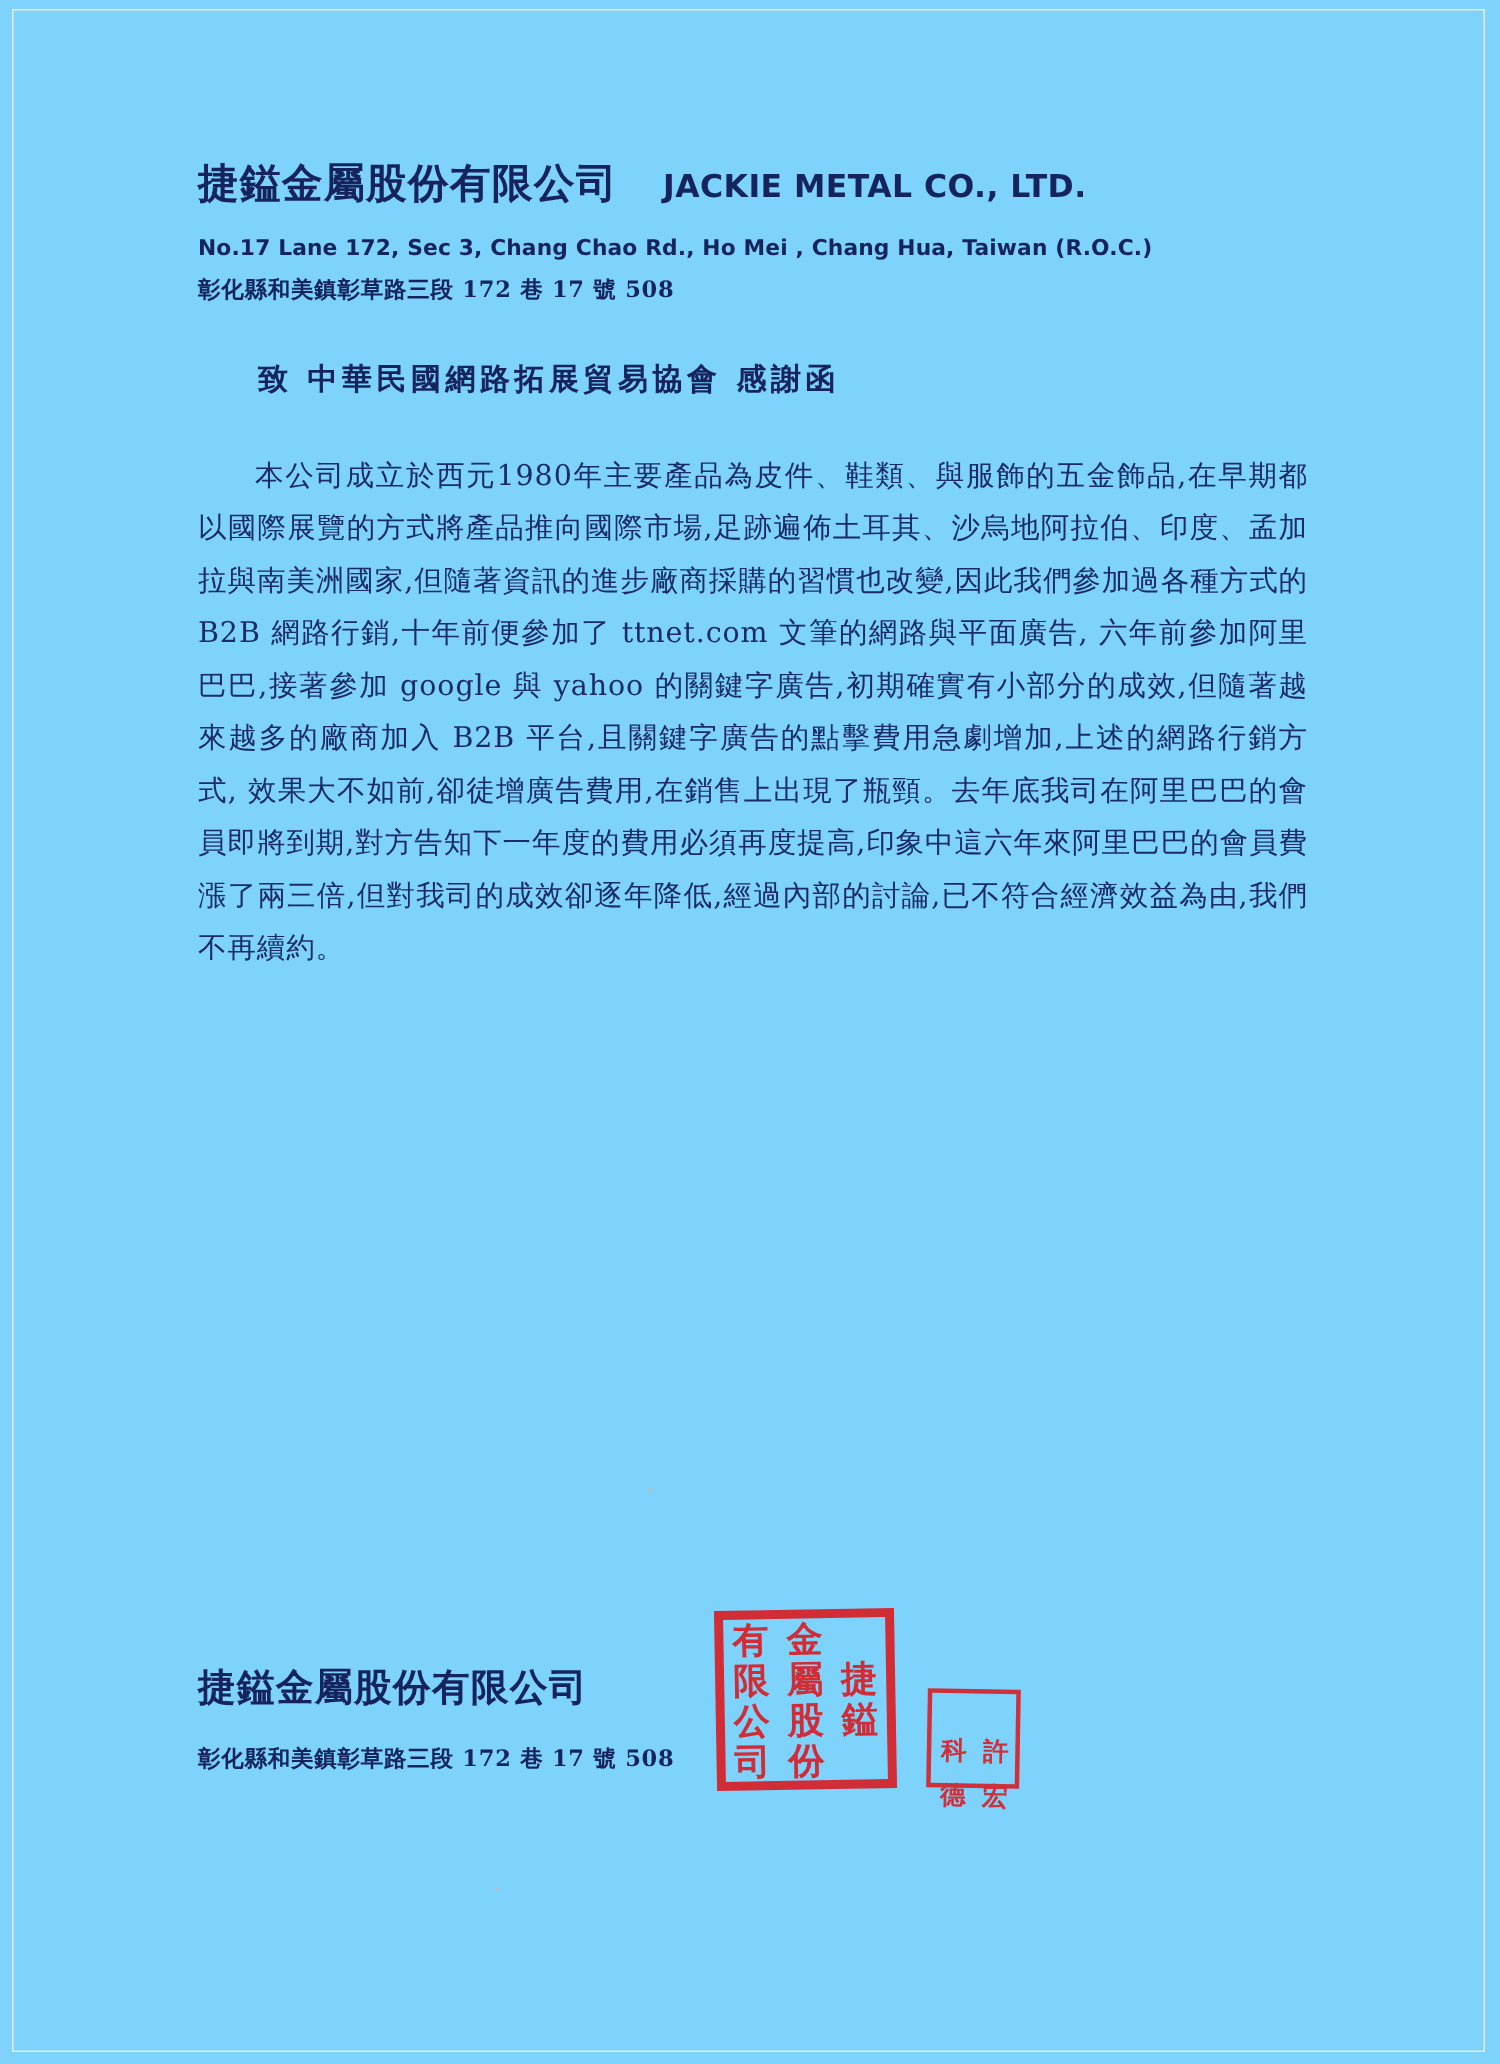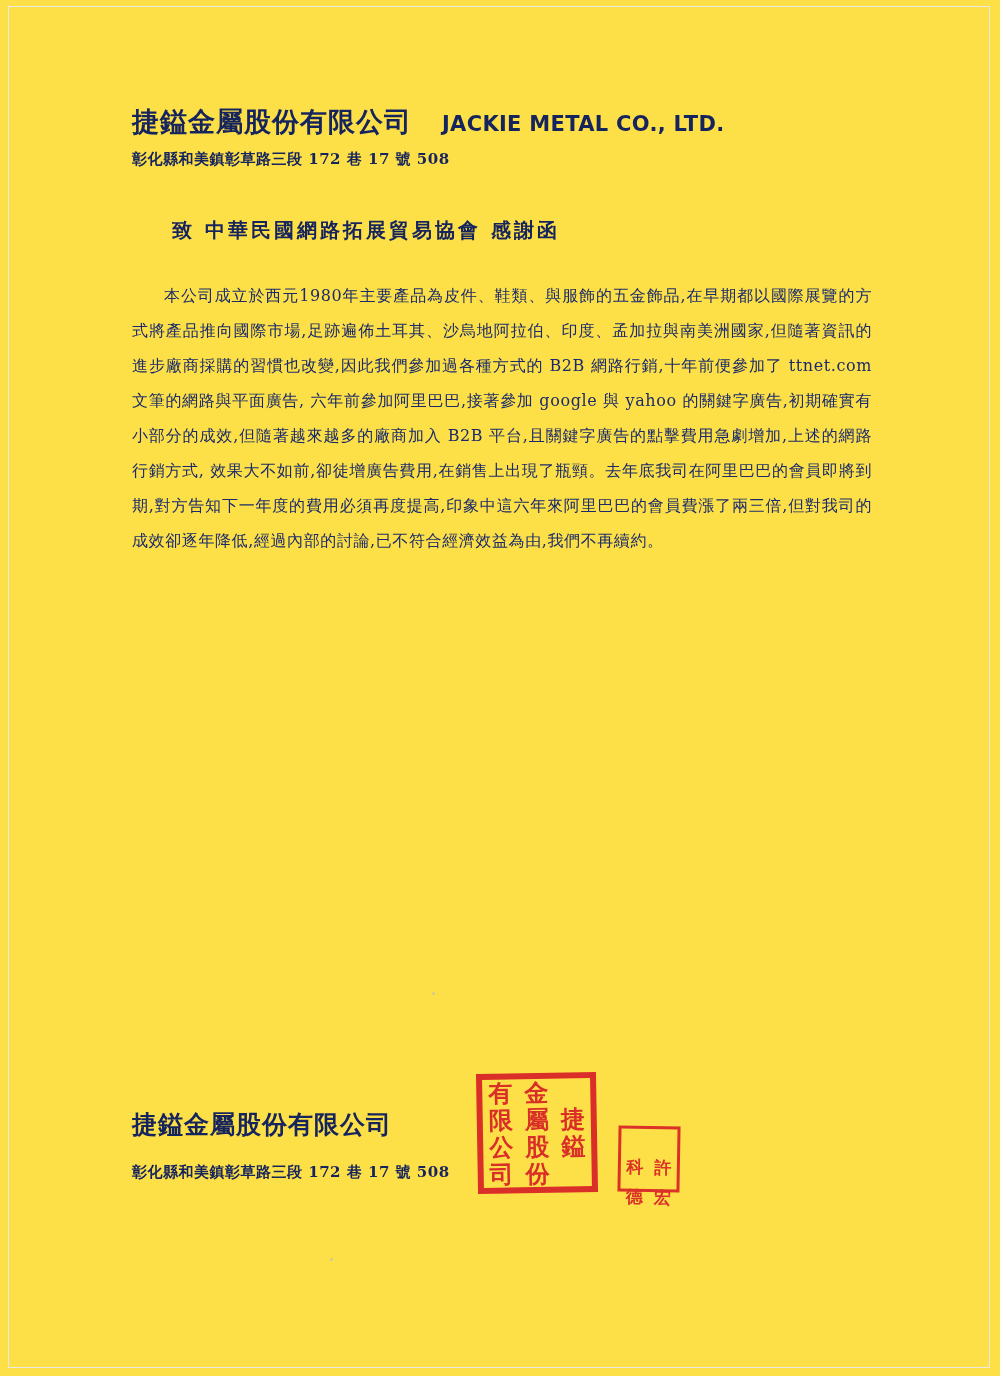--- a/index.html
+++ b/index.html
@@ -10,21 +10,21 @@
   body {
     width: 1000px;
     height: 1376px;
     font-family: "DejaVu Serif", "Liberation Serif", serif;
     overflow: hidden;
   }
   .page {
     position: relative;
     width: 1000px;
     height: 1376px;
-    background: #fde047;
+    background: #7dd3fc;
     box-sizing: border-box;
   }
   
   .scan-edge {
     position: absolute;
     left: 8px; top: 6px;
     width: 982px; height: 1362px;
     border: 1px solid #e9e9e6;
     box-sizing: border-box;
     pointer-events: none;
@@ -66,32 +66,32 @@
   }
   .address-zh {
     margin-top: 10px;
     font-size: 15px;
     color: #16245e;
     letter-spacing: 0.5px;
     font-weight: bold;
   }
   
   .doc-title {
-    margin-top: 48px;
+    margin-top: 36px;
     margin-left: 40px;
     font-size: 20px;
     font-weight: bold;
     color: #16245e;
     letter-spacing: 3px;
   }
   
   .body-text {
     margin-top: 34px;
     color: #1b2a6b;
-    font-size: 16px;
+    font-size: 19px;
     line-height: 35px;
     text-align: justify;
     letter-spacing: 0.6px;
   }
   .para {
     margin: 0 0 26px 0;
     text-indent: 2em;
   }
   .para.tight {
     margin-bottom: 0;
@@ -176,20 +176,21 @@
 <div class="page">
   <div class="scan-edge"></div>
 
   <div class="content">
 
     <div class="letterhead">
       <div class="company-zh">捷鎰金屬股份有限公司</div>
       <div class="company-en">JACKIE METAL CO., LTD.</div>
     </div>
 
+    <div class="address-en">No.17 Lane 172, Sec 3, Chang Chao Rd., Ho Mei , Chang Hua, Taiwan (R.O.C.)</div>
     <div class="address-zh">彰化縣和美鎮彰草路三段 172 巷 17 號 508</div>
 
     <div class="doc-title">致 中華民國網路拓展貿易協會 感謝函</div>
 
     <div class="body-text">
       <p class="para">本公司成立於西元1980年主要產品為皮件、鞋類、與服飾的五金飾品,在早期都以國際展覽的方式將產品推向國際市場,足跡遍佈土耳其、沙烏地阿拉伯、印度、孟加拉與南美洲國家,但隨著資訊的進步廠商採購的習慣也改變,因此我們參加過各種方式的 B2B 網路行銷,十年前便參加了 ttnet.com 文筆的網路與平面廣告, 六年前參加阿里巴巴,接著參加 google 與 yahoo 的關鍵字廣告,初期確實有小部分的成效,但隨著越來越多的廠商加入 B2B 平台,且關鍵字廣告的點擊費用急劇增加,上述的網路行銷方式, 效果大不如前,卻徒增廣告費用,在銷售上出現了瓶頸。去年底我司在阿里巴巴的會員即將到期,對方告知下一年度的費用必須再度提高,印象中這六年來阿里巴巴的會員費漲了兩三倍,但對我司的成效卻逐年降低,經過內部的討論,已不符合經濟效益為由,我們不再續約。</p>
     </div>
 
   </div>
 

